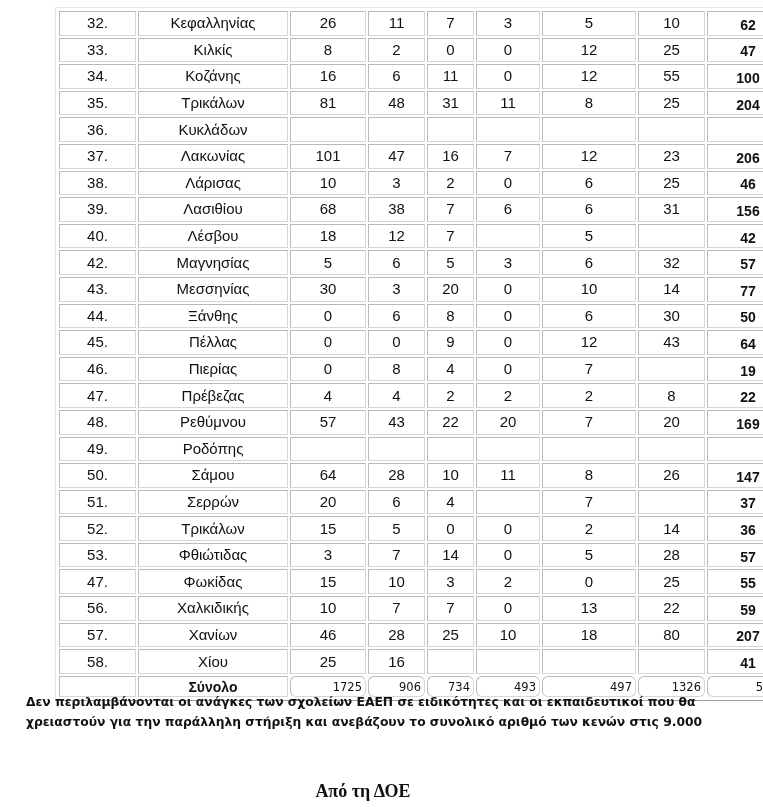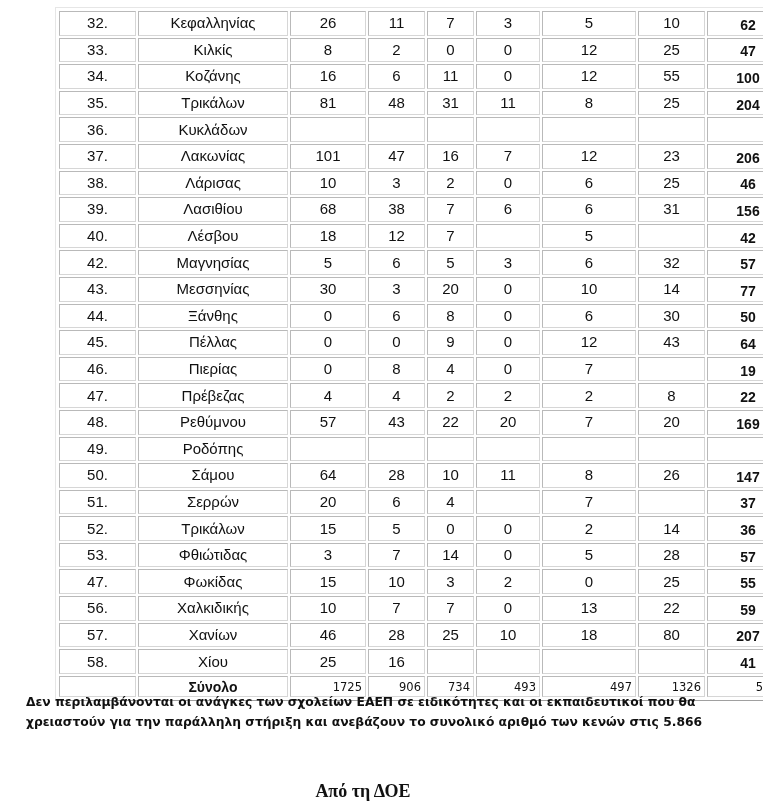--- a/index.html
+++ b/index.html
@@ -1,21 +1,21 @@
 <!DOCTYPE html>
 <html><head>
 <meta charset="utf-8">
 <style>
   html, body { margin:0; padding:0; background:#ffffff; }
   body { width:763px; height:807px; position:relative; overflow:hidden; font-family:"Liberation Sans", sans-serif; color:#111; }
   .tbl-wrap { position:absolute; left:22px; top:7px; width:719px; border-right:1px solid #a0a0a0; border-bottom:1px solid #a0a0a0; border-top:1px solid #e6e6e6; border-left:1px solid #e6e6e6; padding:1px; box-sizing:border-box;margin-left:33px; }
   table { border-collapse:separate; border-spacing:2px; width:100%; table-layout:fixed; }
   td { border:1px solid #b9b9b9; border-right-color:#d6d6d6; border-bottom-color:#d6d6d6; height:19.6px; padding:0 2px; font-size:15px; text-align:center; vertical-align:middle; white-space:nowrap; overflow:hidden; line-height:18px; }
   td.tot { font-family:Liberation Sans, sans-serif; font-weight:bold; font-size:14px; padding-top:3px; }
-  td.sum { font-family:"DejaVu Sans", sans-serif; font-size:11.5px; text-align:right; padding-right:3px; }
+  td.sum { font-family:"DejaVu Sans", sans-serif; font-size:11.5px; text-align:right; padding-right:3px;border-radius:6px; }
   td.sumlabel { font-weight:bold; font-size:14px; }
   .note { position:absolute; left:26px; top:692px; width:720px; font-family:"DejaVu Sans", sans-serif; font-weight:bold; font-size:12.3px; line-height:20px; color:#111; }
   .sig { position:absolute; left:0; width:726px; top:781px; text-align:center; font-family:"Liberation Serif", serif; font-weight:bold; font-size:18px; }
 </style>
 </head>
 <body>
 
 <div class="tbl-wrap">
   <table>
     <colgroup>
@@ -313,14 +313,14 @@
           <td class="sum">734</td>
           <td class="sum">493</td>
           <td class="sum">497</td>
           <td class="sum">1326</td>
           <td class="sum">5681</td>
         </tr>
       </tbody>
   </table>
 </div>
 
-<div class="note">Δεν περιλαμβάνονται οι ανάγκες των σχολείων ΕΑΕΠ σε ειδικότητες και  οι εκπαιδευτικοί που θα χρειαστούν για την παράλληλη στήριξη και ανεβάζουν το συνολικό  αριθμό των κενών στις 5.866</div>
+<div class="note">Δεν περιλαμβάνονται οι ανάγκες των σχολείων ΕΑΕΠ σε ειδικότητες και  οι εκπαιδευτικοί που θα χρειαστούν για την παράλληλη στήριξη και ανεβάζουν το συνολικό  αριθμό των κενών στις 9.000</div>
 <div class="sig">Από τη ΔΟΕ</div>
 
 </body></html>

